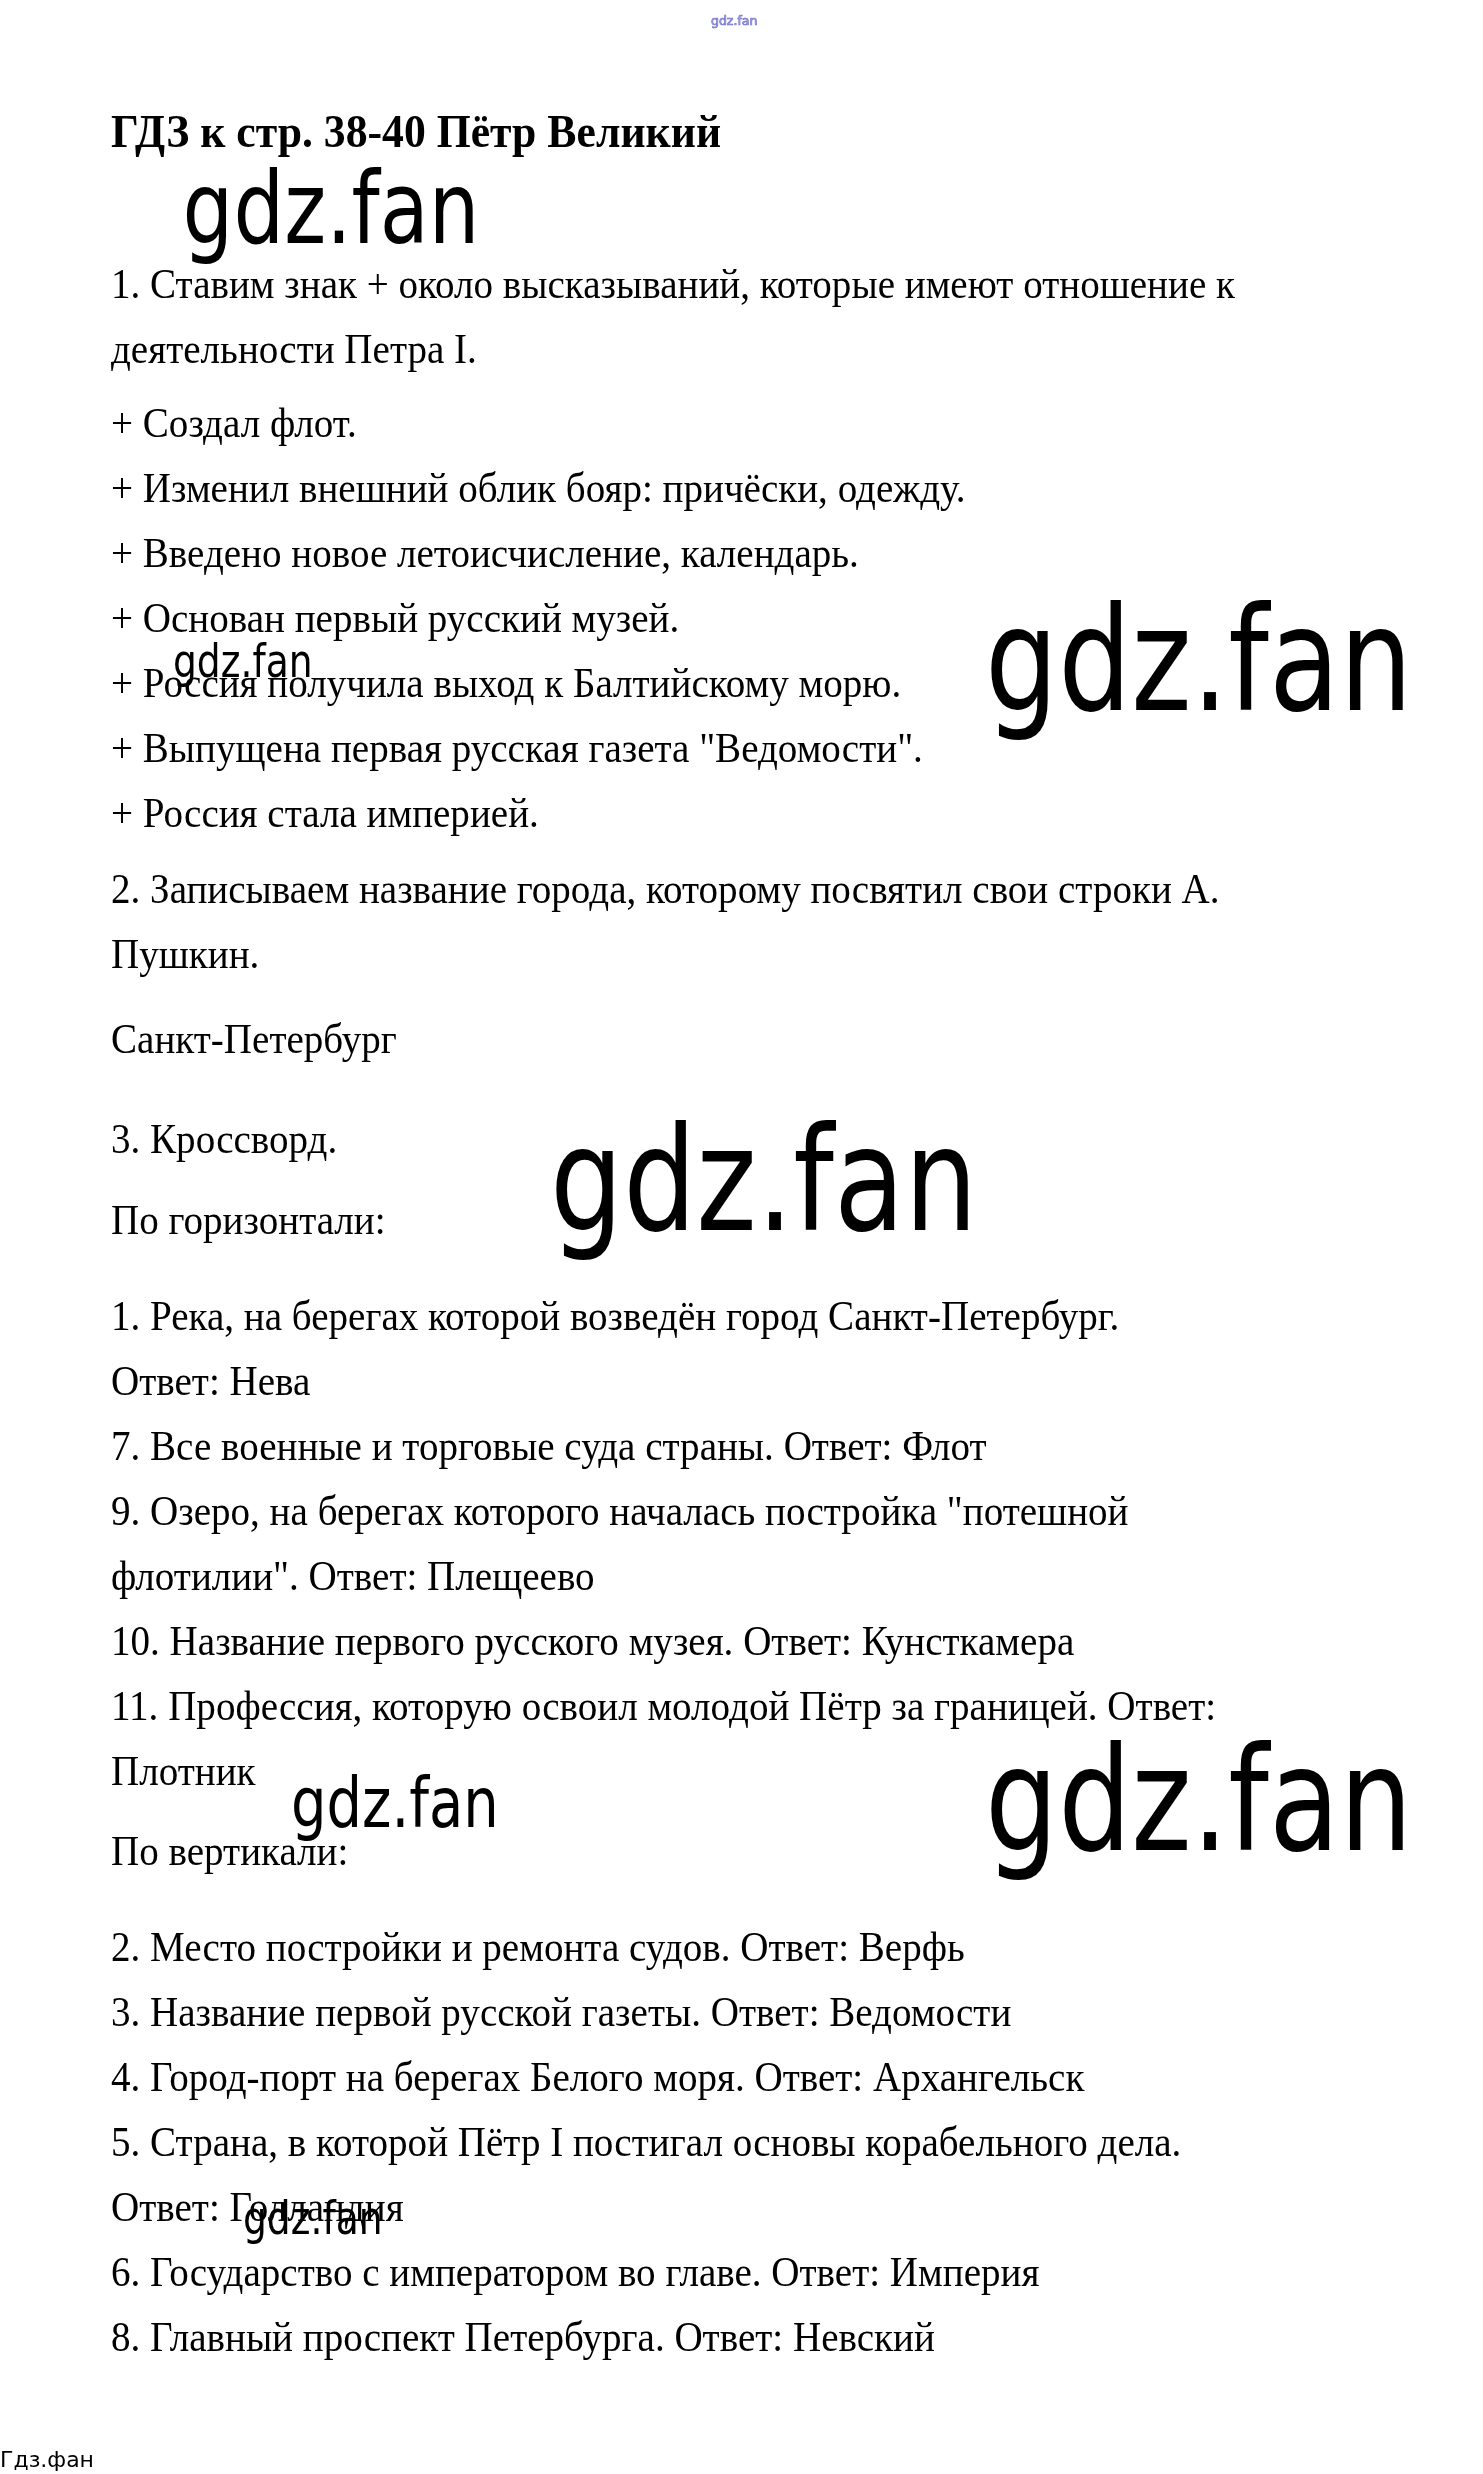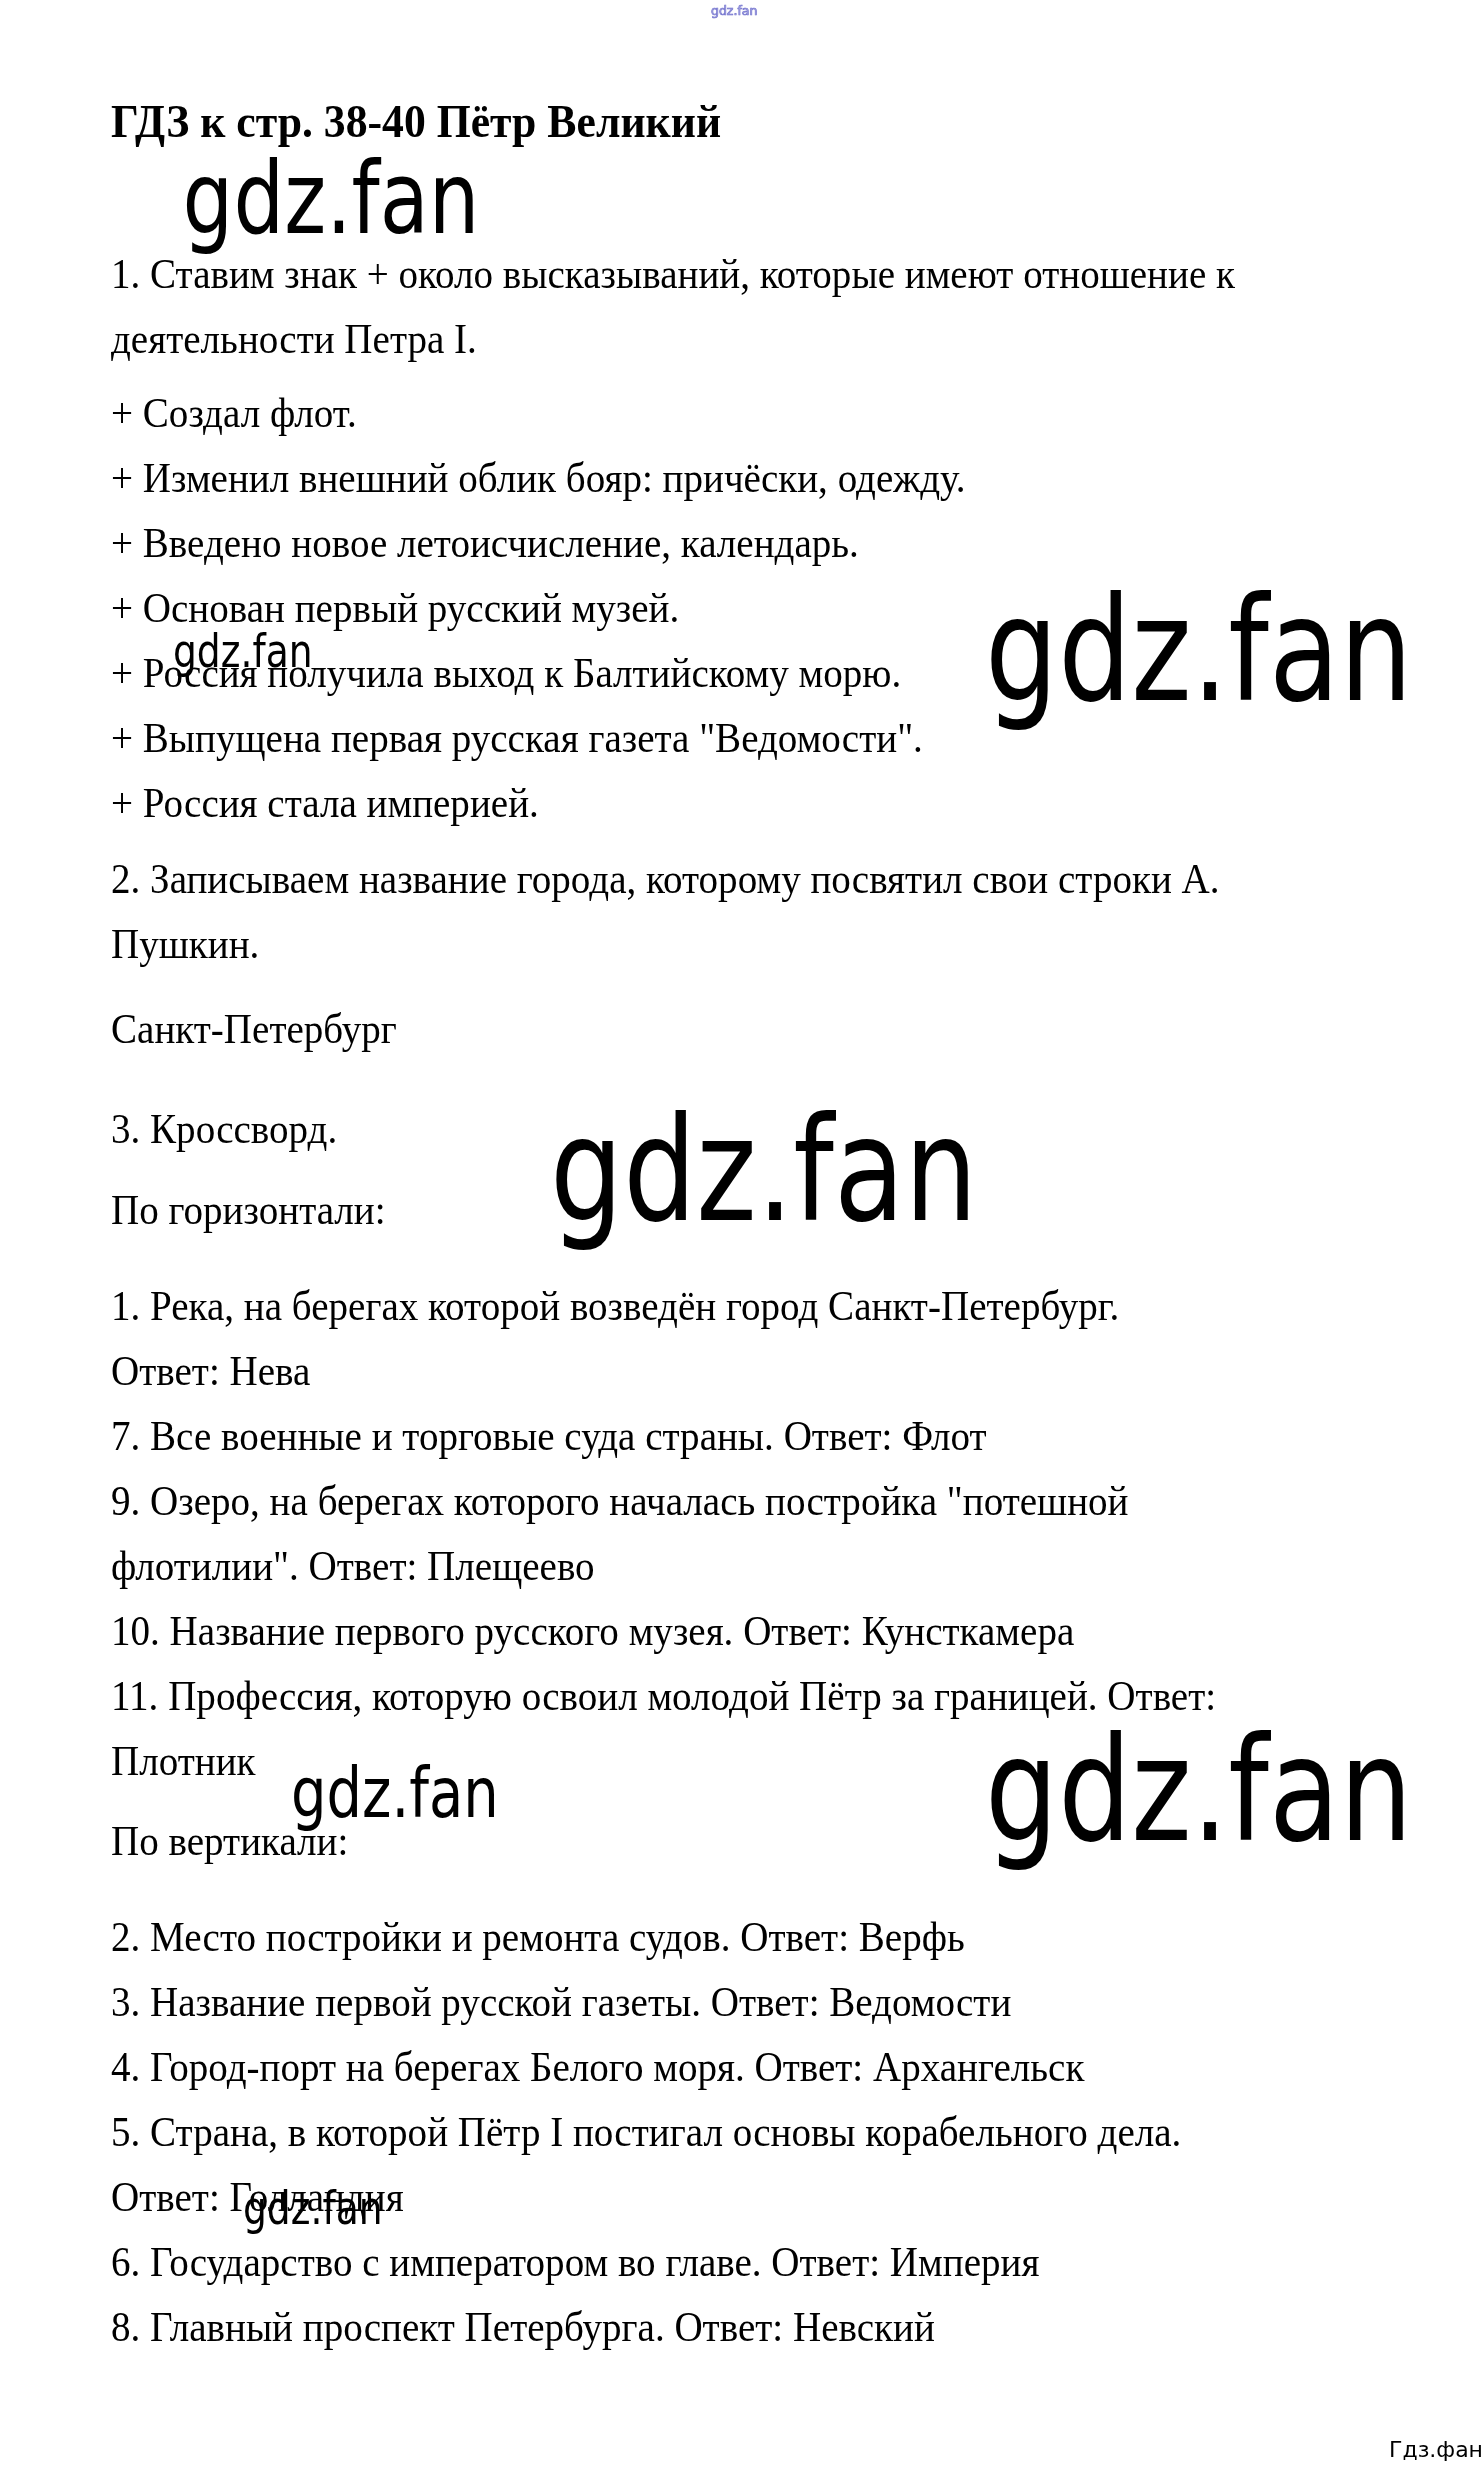--- a/index.html
+++ b/index.html
@@ -4,21 +4,21 @@
 <style>
   html,body { margin:0; padding:0; }
   body {
     width:1483px; height:2475px;
     background:#ffffff;
     position:relative;
     font-family:"Liberation Serif", serif;
     color:#000;
     overflow:hidden;
   }
-  .page { position:absolute; inset:0; }
+  .page { position:absolute; inset:0;margin-top:10px; }
 
   
   .content {
     position:absolute; left:111px; top:87px; width:1321px;
     transform:scaleX(0.93); transform-origin:0 0;
     font-size:42px; line-height:65px;
   }
   .doc-title {
     font-size:47px; line-height:68px; font-weight:bold; margin:0;
   }
@@ -58,21 +58,21 @@
   }
   .wm-s1 { left:173px;  top:627px;  font-size:47px; }
   .wm-2  { left:985px; top:578px;  font-size:144px; }
   .wm-3  { left:550px;  top:1098px; font-size:144px; }
   .wm-4  { left:291px;  top:1758px; font-size:70px; }
   .wm-5  { left:985px; top:1718px; font-size:144px; }
   .wm-6  { left:243px;  top:2184px; font-size:47px; }
 
   .page-footer {
     position:absolute; left:0; right:0; top:2437px;
-    text-align:right;
+    text-align:left;
     font-family:"DejaVu Sans", sans-serif;
     font-size:22px; line-height:1.2; color:#000;
   }
 </style>
 </head>
 <body>
 
 <div class="page">
 
   <div class="wm-top">gdz.fan</div>

